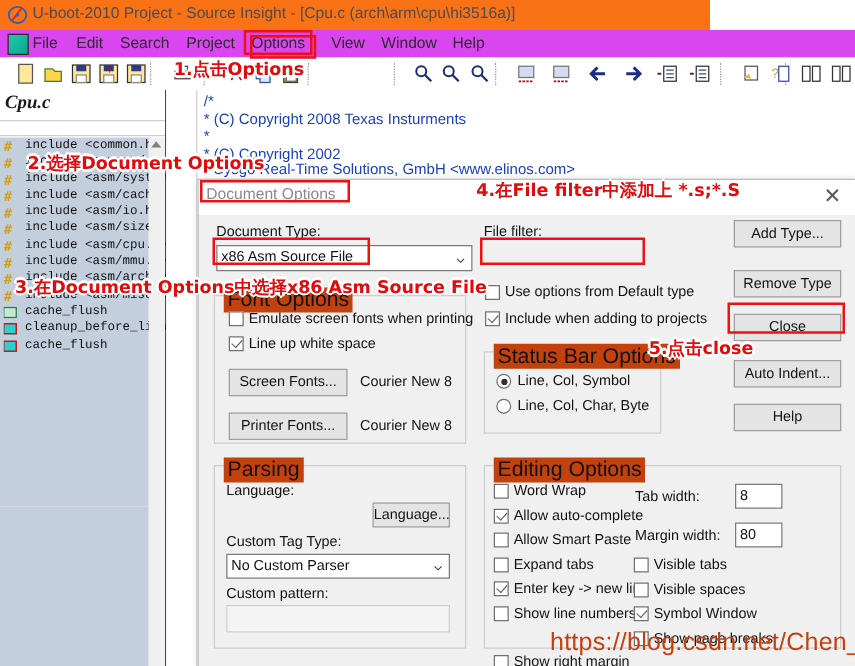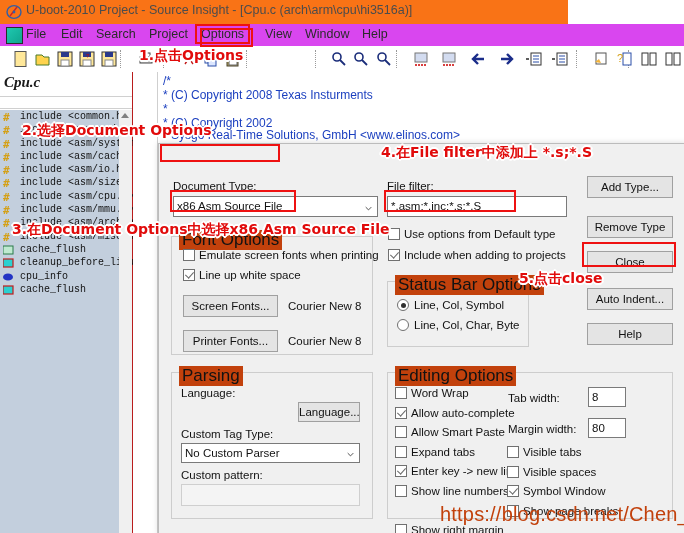--- a/index.html
+++ b/index.html
@@ -260,23 +260,20 @@
         <div class="symrow"><svg class="symico" viewBox="0 0 11 10">
             <text x="0" y="9" font-size="11" fill="#d4a017" font-family="monospace" font-weight="bold">#</text>
           </svg><span>include &lt;asm/misc.h&gt;</span></div>
         <div class="symrow"><svg class="symico" viewBox="0 0 11 10">
             <rect x="0" y="1" width="10" height="8" fill="#bfe9d0" stroke="#2a7a4a"></rect>
           </svg><span>cache_flush</span></div>
         <div class="symrow"><svg class="symico" viewBox="0 0 11 10">
             <rect x="0" y="1" width="10" height="8" fill="#2bd0d0" stroke="#c21b1b" stroke-width="1.2"></rect>
           </svg><span>cleanup_before_linux</span></div>
         <div class="symrow"><svg class="symico" viewBox="0 0 11 10">
-            <ellipse cx="5" cy="5" rx="5" ry="3.6" fill="#2233c4"></ellipse>
-          </svg><span>cpu_info</span></div>
-        <div class="symrow"><svg class="symico" viewBox="0 0 11 10">
             <rect x="0" y="1" width="10" height="8" fill="#2bd0d0" stroke="#c21b1b" stroke-width="1.2"></rect>
           </svg><span>cache_flush</span></div>
       </div>
     <div class="symscroll">
       <div class="arrowup"></div>
     </div>
     <div class="leftfill"></div>
     <div class="leftfill2"></div>
   </div>
 
@@ -286,33 +283,34 @@
         <div class="codeline" style="top: 2px;">/*</div>
         <div class="codeline" style="top: 16px;"> * (C) Copyright 2008 Texas Insturments</div>
         <div class="codeline" style="top: 30px;"> *</div>
         <div class="codeline" style="top: 44px;"> * (C) Copyright 2002</div>
         <div class="codeline" style="top: 56px;"> * Sysgo Real-Time Solutions, GmbH &lt;www.elinos.com&gt;</div>
         <div class="codeline" style="top: 70px;"> * Marius Groeger &lt;mgroeger@sysgo.de&gt;</div>
       </div>
   </div>
 
   <div class="dialog">
+    <div class="dlg-titlebar">
+      <div class="dlg-title">Document Options</div>
+      <div class="dlg-close">✕</div>
+    </div>
 
     <div class="lbl" style="left:14px;top:36px;">Document Type:</div>
     <div class="combo" style="left:14px;top:52px;width:205px;height:21px;">
       <span>x86 Asm Source File</span>
       <svg class="chev" viewBox="0 0 10 10">
         <path d="M1 3 L5 7 L9 3" stroke="#333" stroke-width="1.2" fill="none"></path>
         </svg>
     </div>
 
     <div class="lbl" style="left:228px;top:36px;">File filter:</div>
-    <div class="txtbox" style="left:228px;top:52px;width:180px;height:21px;">
-      <span>*.asm;*.inc;*.s;*.S</span>
-    </div>
 
     <div id="dialog-buttons">
         <div class="btn" style="left: 428px; top: 32px; width: 86px; height: 22px;">Add Type...</div>
         <div class="btn" style="left: 428px; top: 72px; width: 86px; height: 22px;">Remove Type</div>
         <div class="btn" style="left: 428px; top: 107px; width: 86px; height: 22px;">Close</div>
         <div class="btn" style="left: 428px; top: 144px; width: 86px; height: 22px;">Auto Indent...</div>
         <div class="btn" style="left: 428px; top: 179px; width: 86px; height: 22px;">Help</div>
       </div>
 
     <div id="type-checkboxes">

